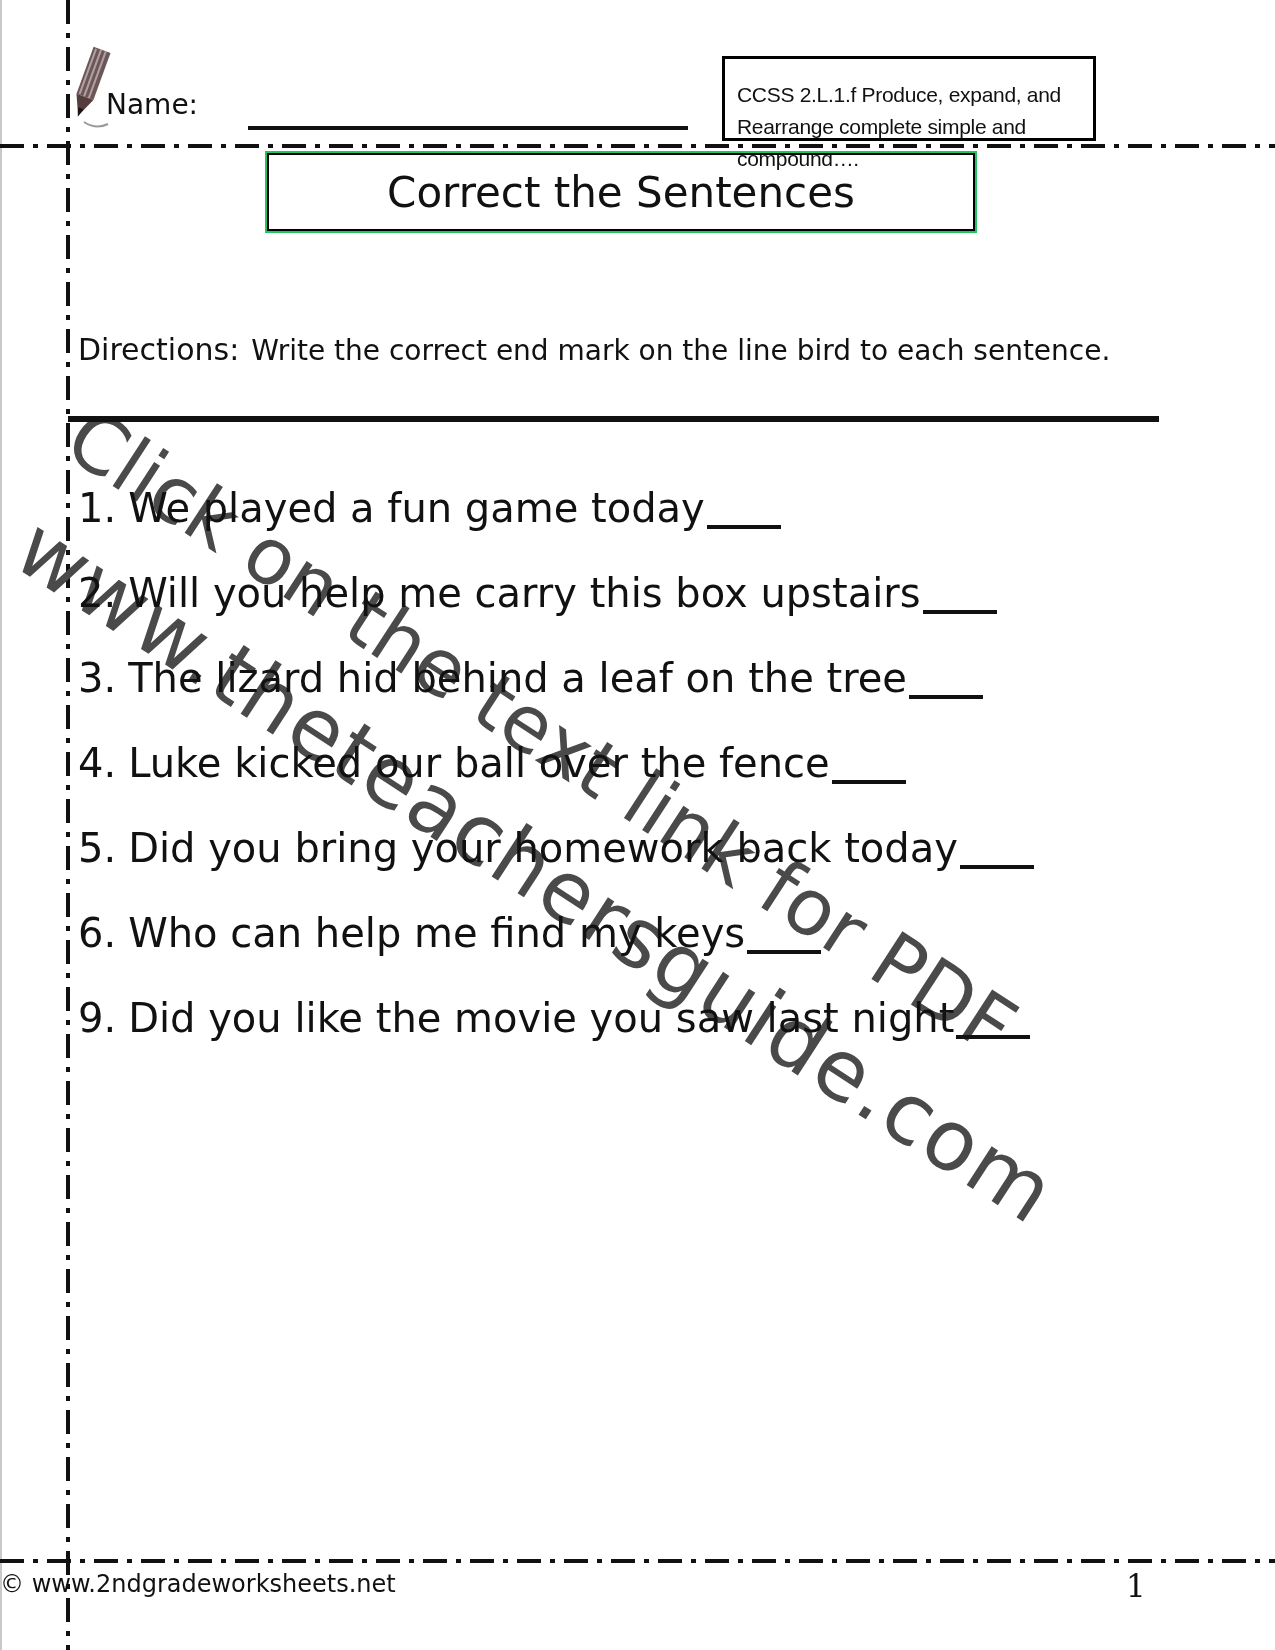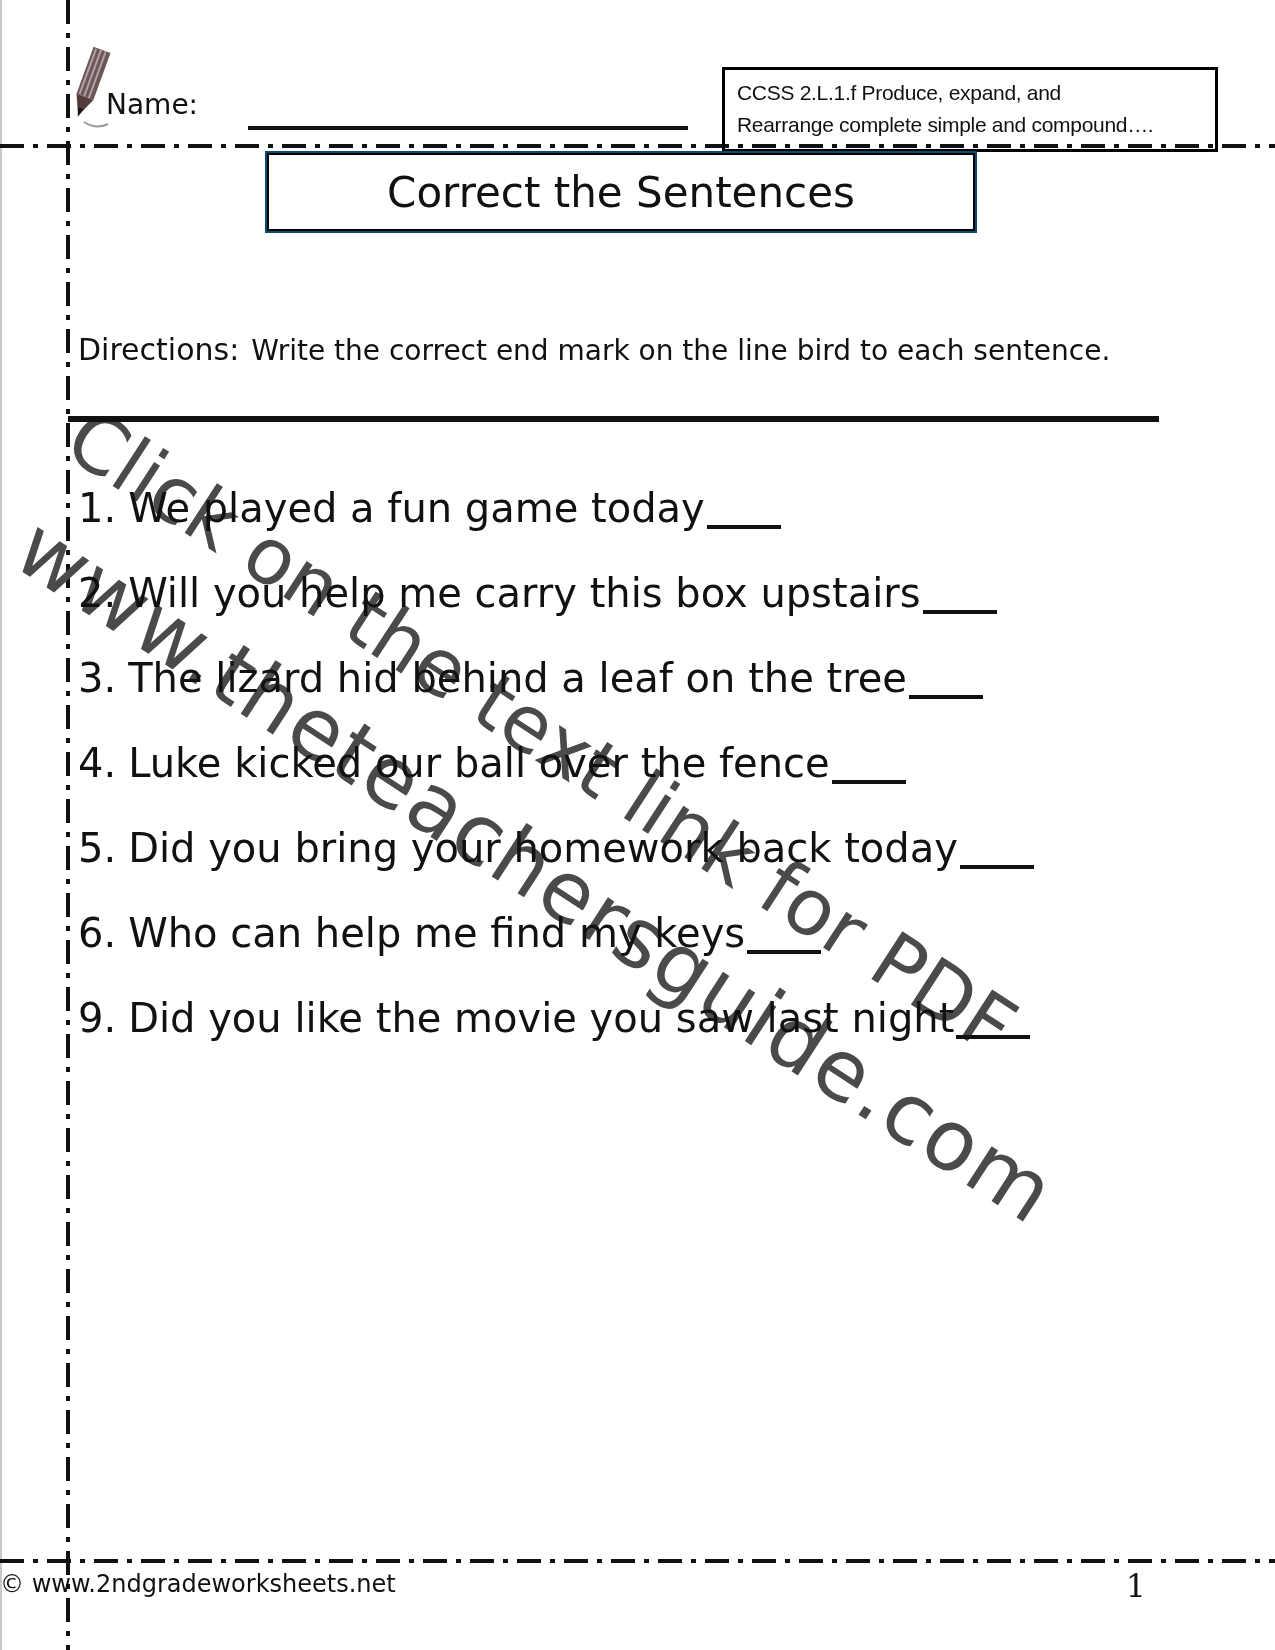--- a/index.html
+++ b/index.html
@@ -37,30 +37,30 @@
   #wm2 { left:52px;  top:498px; font-size:84px; letter-spacing:2px; }
 
   .content { position:absolute; z-index:2; }
 
   .pencil { left:64px; top:44px; }
 
   .name-label { left:106px; top:88px; font-size:28px; }
   .name-underline { left:248px; top:126px; width:440px; height:4px; background:#111; }
 
   .ccss-box {
-    left:722px; top:67px; width:496px; height:85px;
+    left:722px; top:56px; width:374px; height:85px;
     border:3px solid #000;
-    padding:7px 10px 0 12px;
+    padding:20px 10px 0 12px;
     font-family:"Liberation Sans", sans-serif;
     font-size:21px; line-height:32px; letter-spacing:-0.3px;
   }
 
   .title-box {
     left:265px; top:151px; width:712px; height:82px;
-    border:2px solid #0c4a6e; 
+    border:2px solid #22c55e; 
   }
   .title-inner {
     border:2px solid #000; width:100%; height:100%;
     display:flex; align-items:center; justify-content:center;
     font-size:42px;
   }
 
   .directions { left:78px; top:332px; font-size:28px; white-space:nowrap; }
   .dir-label { font-weight:normal; margin-right:12px; font-size:30px; }
 

